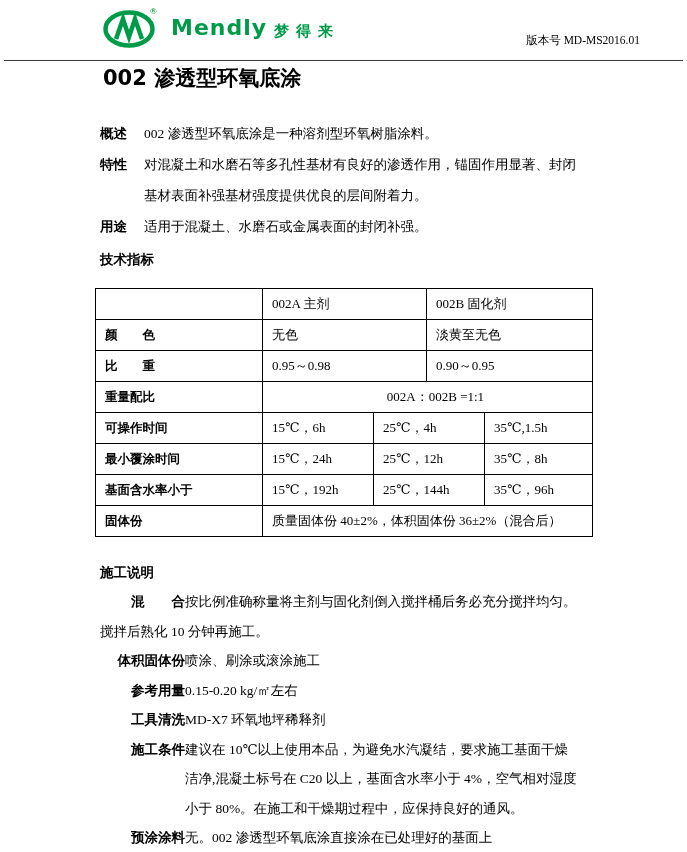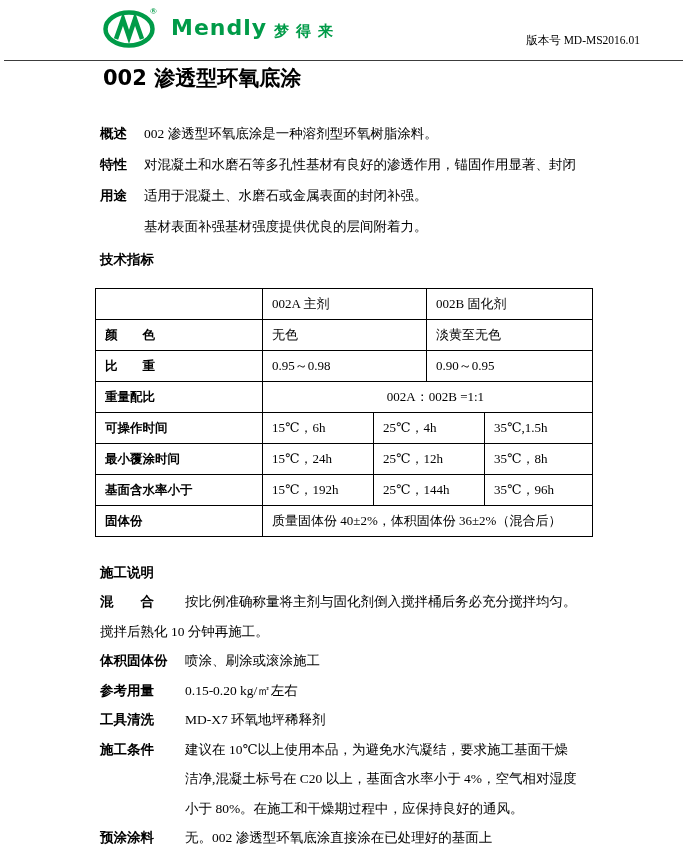--- a/index.html
+++ b/index.html
@@ -43,21 +43,21 @@
   .w-label{width:166px;flex:none;}
   .w-a{width:164px;flex:none;}
   .w-b{flex:1;}
   .w-t{width:111px;flex:none;}
   .w-tlast{flex:1;}
   .w-span{flex:1;}
   .center{justify-content:center;padding-left:16px;}
 
   
   .constr{position:absolute;left:100px;top:558px;width:545px;font-size:13.5px;}
-  .crow{display:flex;height:29.5px;align-items:center;white-space:nowrap;}
+  .crow{display:flex;height:29.5px;align-items:center;white-space:nowrap;text-align:right;}
   .crow .lbl{width:85px;flex:none;font-weight:bold;font-size:13.5px;}
   .crow.cont{padding-left:85px;}
   .crow.flush{padding-left:0;}
   .crow.head{font-weight:bold;}
 </style>
 </head>
 <body>
 
 <div class="page">
 
@@ -81,26 +81,26 @@
 
   <div class="intro">
     <div class="irow">
       <span class="lbl sans">概述</span>
       <span>002 渗透型环氧底涂是一种溶剂型环氧树脂涂料。</span>
     </div>
     <div class="irow">
       <span class="lbl sans">特性</span>
       <span>对混凝土和水磨石等多孔性基材有良好的渗透作用，锚固作用显著、封闭</span>
     </div>
+    <div class="irow cont">
+      <span>基材表面补强基材强度提供优良的层间附着力。</span>
+    </div>
     <div class="irow">
       <span class="lbl sans">用途</span>
       <span>适用于混凝土、水磨石或金属表面的封闭补强。</span>
-    </div>
-    <div class="irow cont">
-      <span>基材表面补强基材强度提供优良的层间附着力。</span>
     </div>
     <div class="section-head sans">技术指标</div>
   </div>
 
   <div class="spec">
     <div class="tr">
       <div class="td w-label"></div>
       <div class="td w-a">002A 主剂</div>
       <div class="td w-b">002B 固化剂</div>
     </div>

